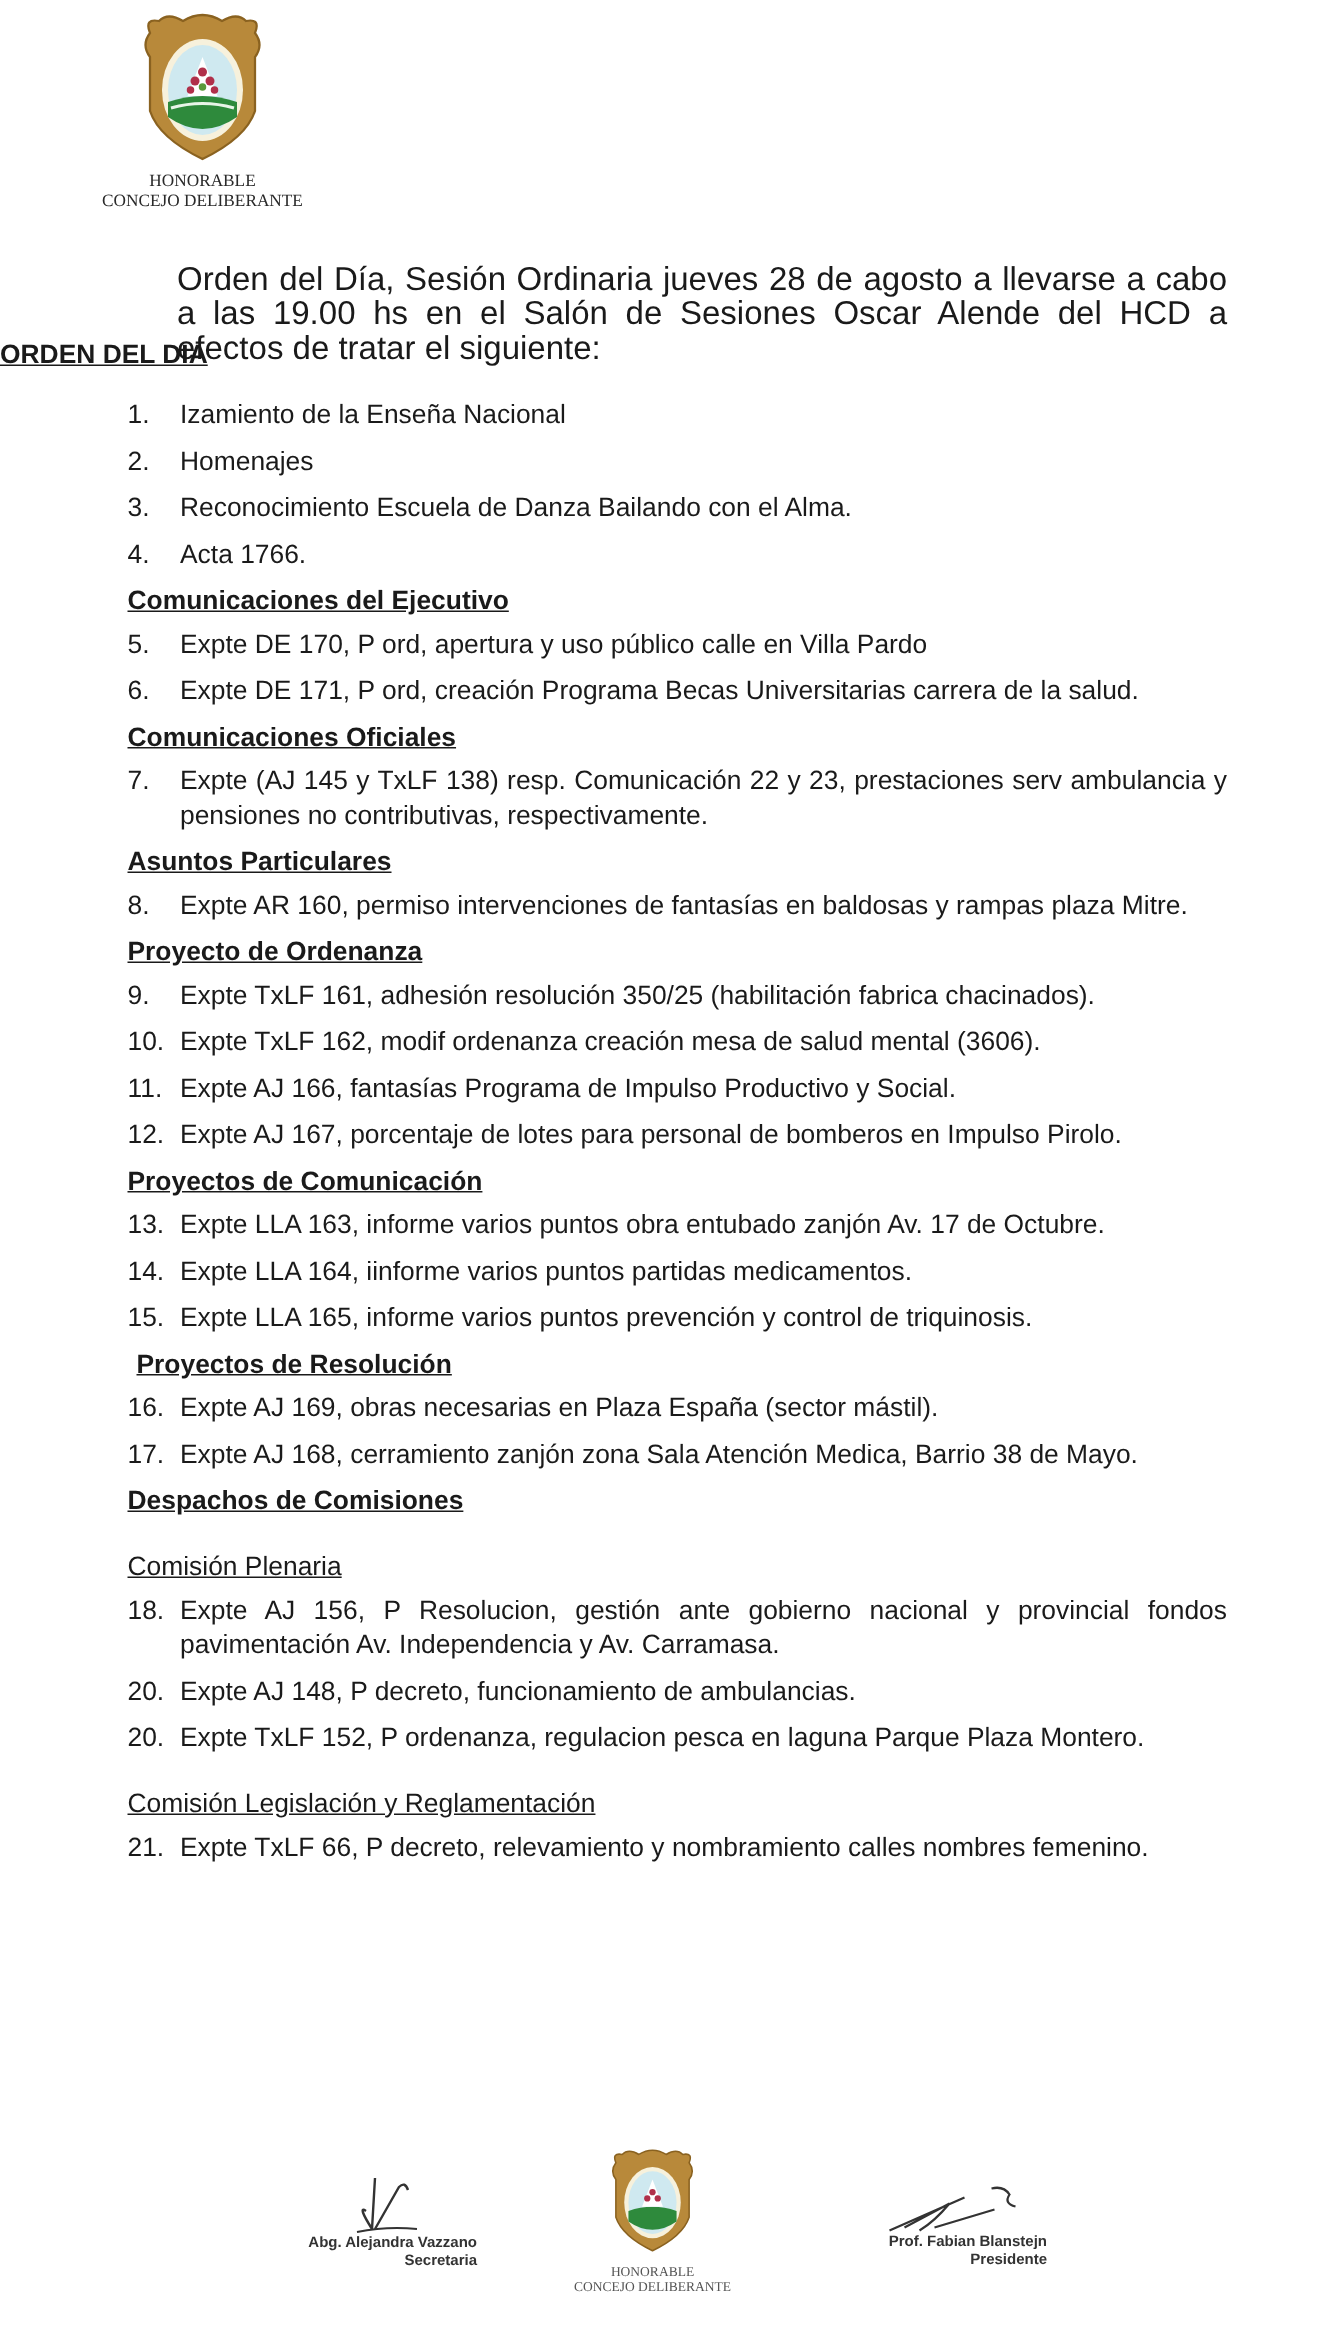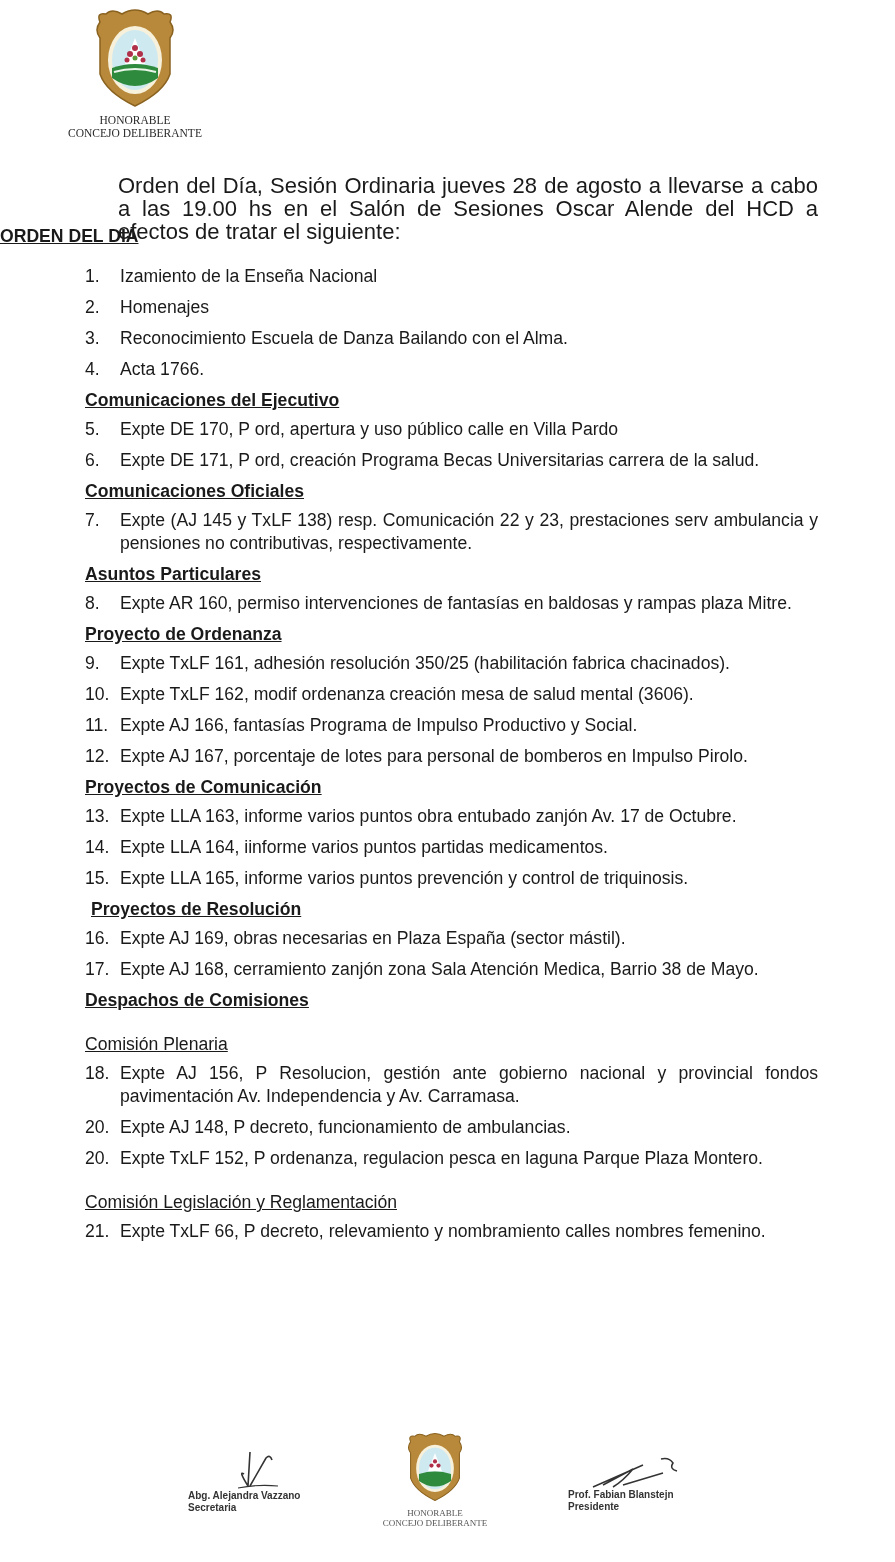--- a/index.html
+++ b/index.html
@@ -11,21 +11,21 @@
   .crest-top .crest-label { font-size: 11.5px; margin-top: 2px; }
   .crest-bottom .crest-label { font-size: 9px; margin-top: 2px; color: #555; }
   .intro { position: absolute; left: 118px; top: 174px; width: 700px; font-size: 22px; line-height: 23px; text-align: justify; }
   .doc-title { position: absolute; left: 0; width: 895px; top: 226px; text-align: left; font-size: 17.6px; font-weight: bold; text-decoration: underline; }
   .content { position: absolute; left: 85px; top: 265px; width: 733px; font-size: 17.6px; }
   .item { display: flex; line-height: 23px; margin-bottom: 8px; }
   .item .num { width: 35px; flex: none; }
   .item .txt { flex: 1; text-align: justify; }
   .section { font-weight: bold; text-decoration: underline; line-height: 23px; margin-bottom: 6px; }
   .subsection { text-decoration: underline; line-height: 23px; margin-bottom: 6px; margin-top: 21px; }
-  .sig { position: absolute; text-align: left; font-size: 10px; font-weight: bold; color: #333; line-height: 12px; }
+  .sig { position: absolute; text-align: right; font-size: 10px; font-weight: bold; color: #333; line-height: 12px; }
   .sig-left { left: 188px; top: 1450px; width: 130px; }
   .sig-right { left: 568px; top: 1455px; width: 130px; }
   .sig svg { display: block; margin: 0 auto; }
 </style>
 </head>
 <body>
 
 <div class="crest-block crest-top">
   <svg width="86" height="100" viewBox="0 0 86 100">
     <path d="M8 14 Q4 4 14 6 Q20 0 30 6 Q43 -2 56 6 Q66 0 72 6 Q82 4 78 14 Q84 22 78 30 L78 66 Q72 84 43 98 Q14 84 8 66 L8 30 Q2 22 8 14 Z" fill="#b8893a" stroke="#8a6220" stroke-width="1.5"></path>

